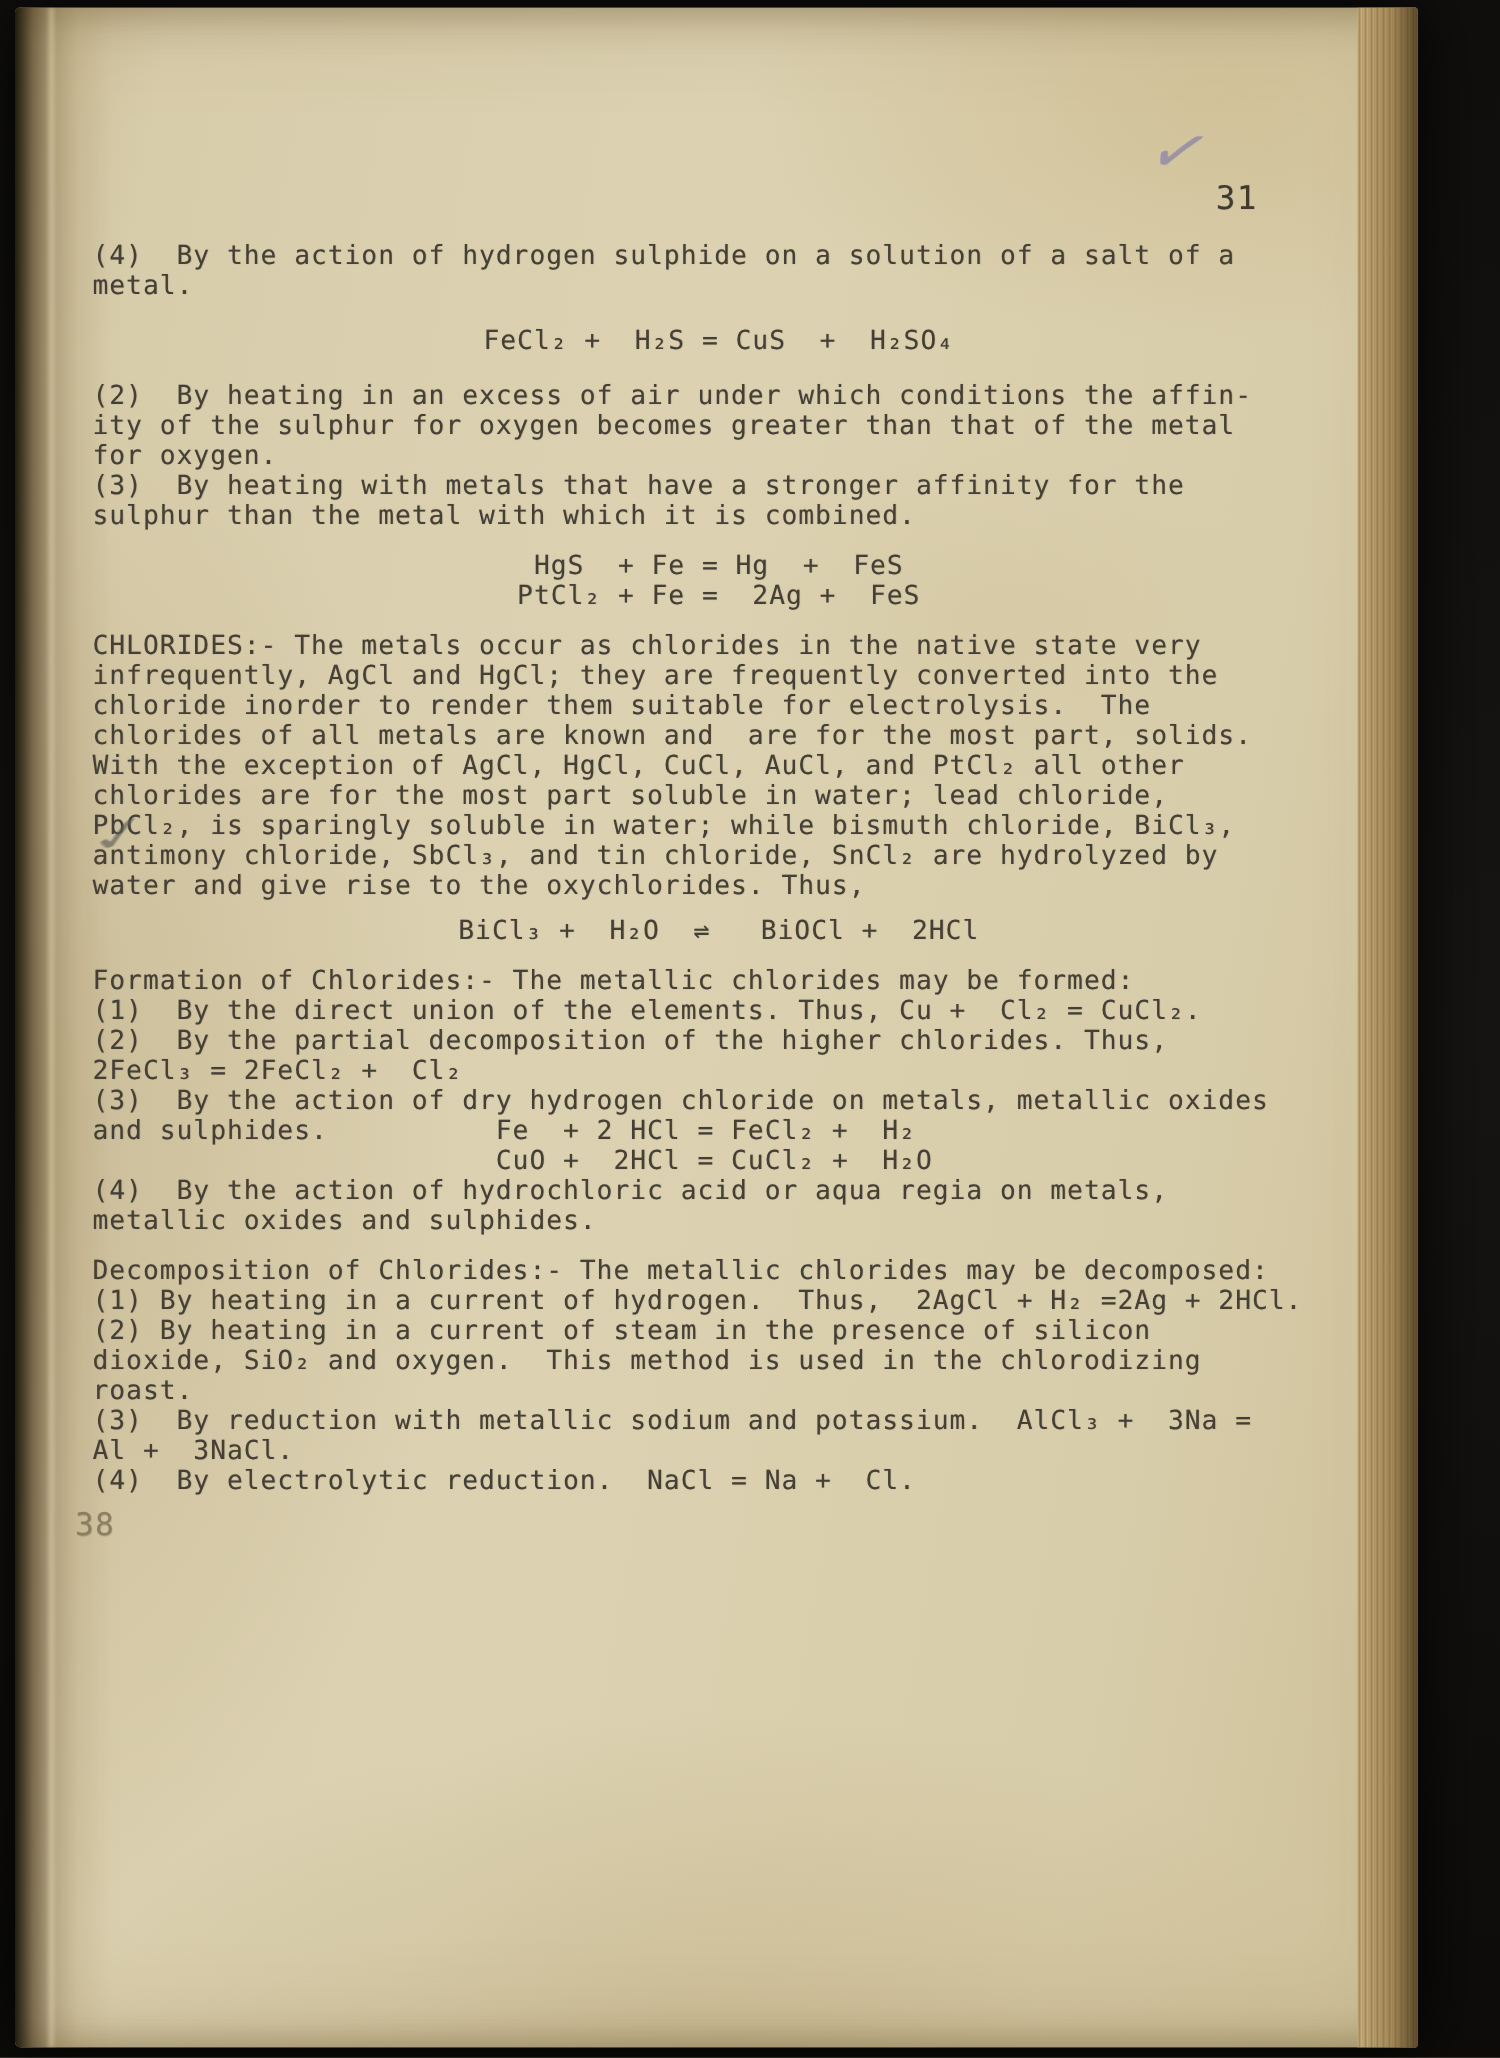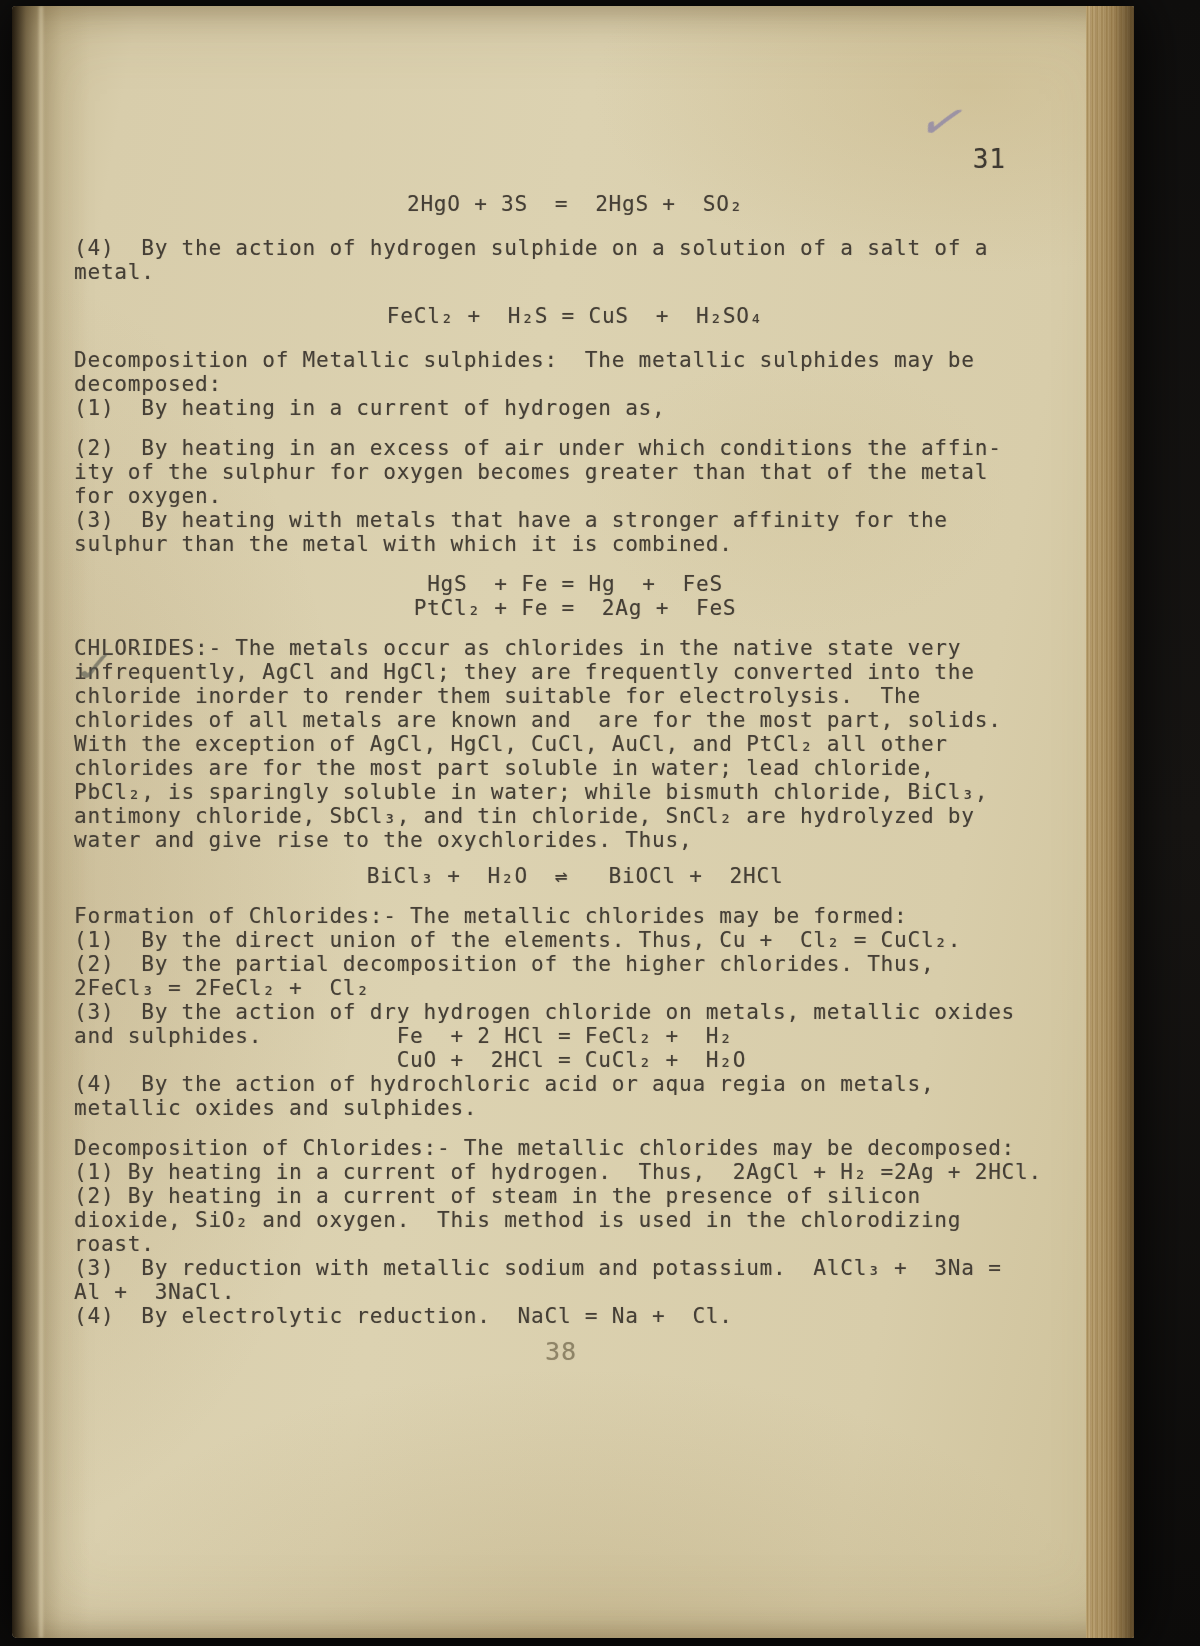--- a/index.html
+++ b/index.html
@@ -113,21 +113,20 @@
     top: 642px;
     left: 70px;
     font-family: "DejaVu Sans", sans-serif;
     font-size: 32px;
     color: #5c5e55;
     opacity: 0.65;
     transform: rotate(-16deg) scaleX(1.9);
     filter: blur(0.4px);
   }
   .footer-number {
-    text-align: center;
     font-size: 25px;
     color: #6f6449;
     opacity: 0.7;
     filter: blur(0.6px);
     transform: translateX(-14px);
     letter-spacing: 1px;
   }
 </style>
 </head>
 <body>
@@ -135,27 +134,23 @@
 <div class="scene">
   <div class="page">
 
     <div class="spine-shadow"></div>
     <div class="fore-edge"></div>
 
     <div class="check-top">✓</div>
     <div class="page-number">31</div>
 
     <div class="content">
-      <div class="block eq gap-lg">2HgO + 3S  =  2HgS +  SO₂</div>
       <div class="block gap-lg">(4)  By the action of hydrogen sulphide on a solution of a salt of a
 metal.</div>
       <div class="block eq gap-lg">FeCl₂ +  H₂S = CuS  +  H₂SO₄</div>
-      <div class="block gap-md">Decomposition of Metallic sulphides:  The metallic sulphides may be
-decomposed:
-(1)  By heating in a current of hydrogen as,</div>
       <div class="block gap-md">(2)  By heating in an excess of air under which conditions the affin-
 ity of the sulphur for oxygen becomes greater than that of the metal
 for oxygen.
 (3)  By heating with metals that have a stronger affinity for the
 sulphur than the metal with which it is combined.</div>
       <div class="block eq gap-md">HgS  + Fe = Hg  +  FeS
 PtCl₂ + Fe =  2Ag +  FeS</div>
       <div class="block gap-sm">CHLORIDES:- The metals occur as chlorides in the native state very
 infrequently, AgCl and HgCl; they are frequently converted into the
 chloride inorder to render them suitable for electrolysis.  The

